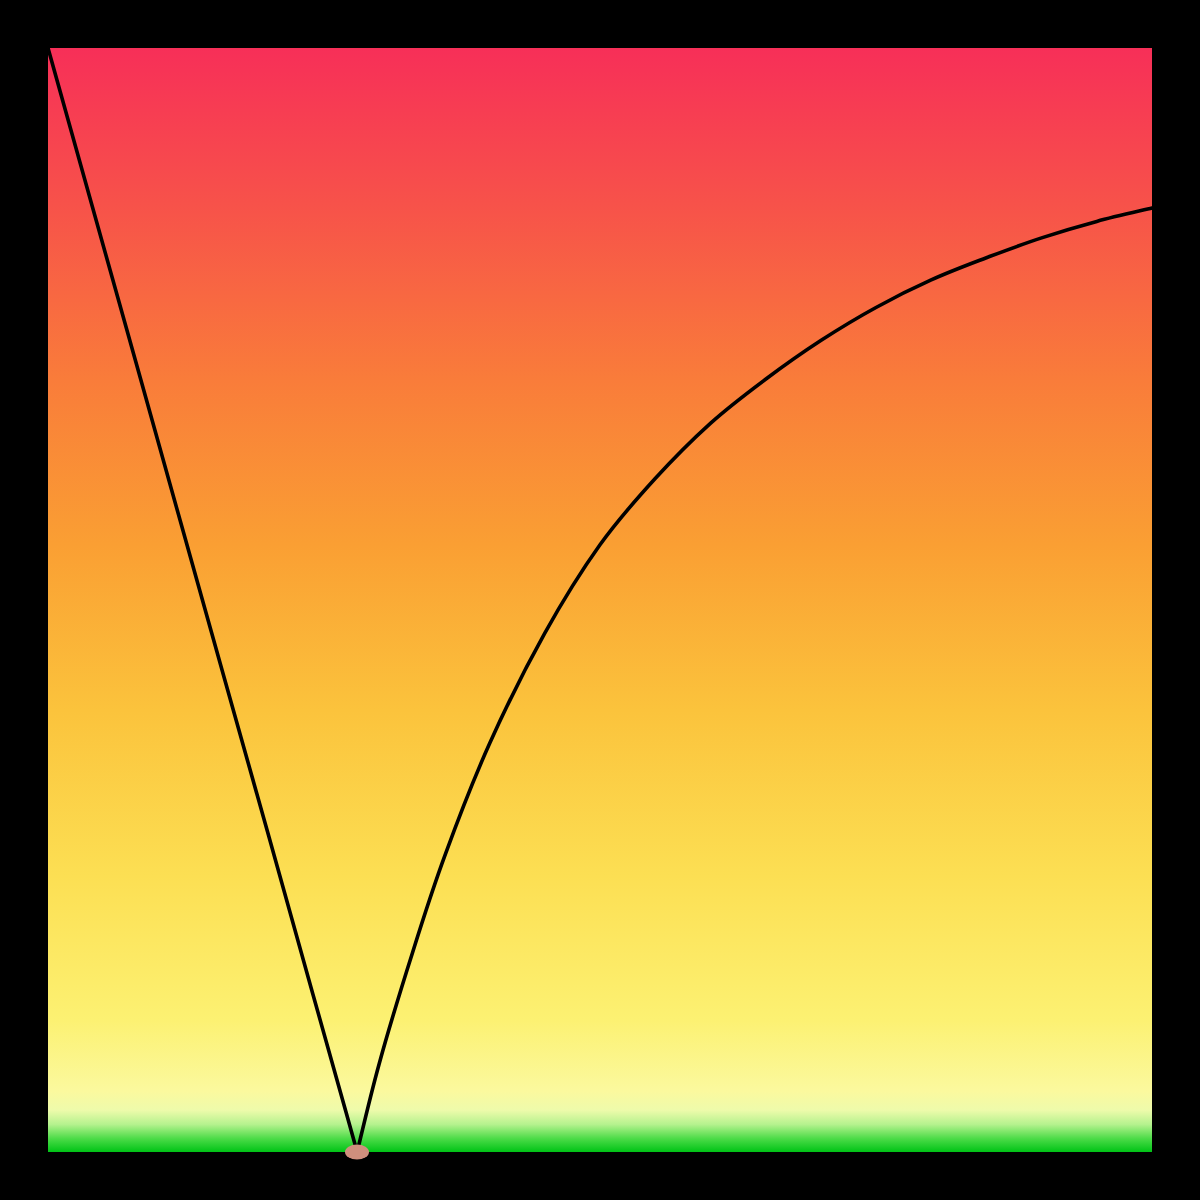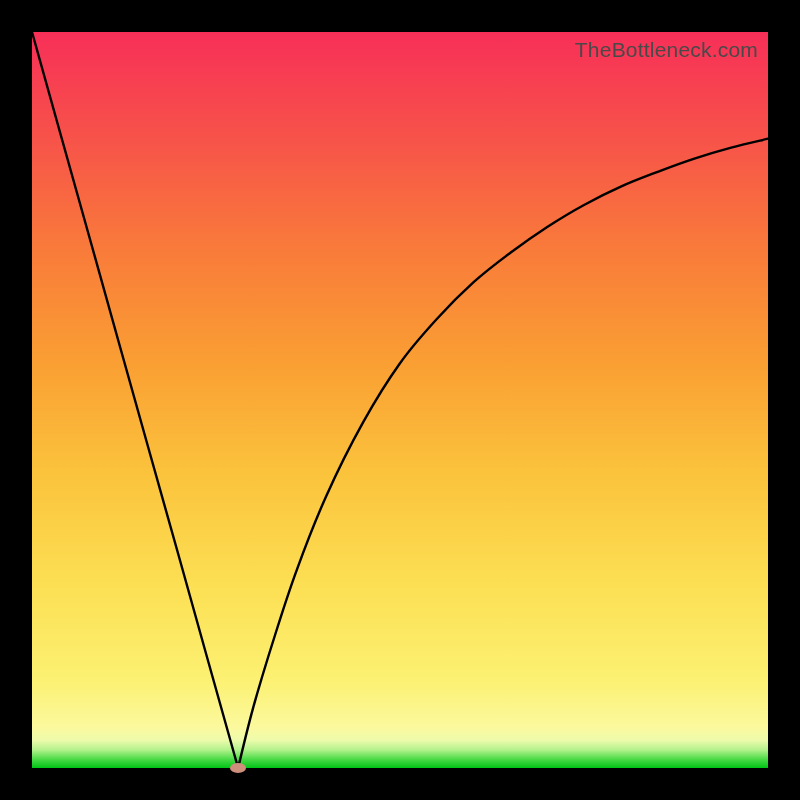--- a/index.html
+++ b/index.html
@@ -64,21 +64,20 @@
     background: #cf8f7d;
     border-radius: 50%;
   }
 </style>
 </head>
 <body>
 
 <div class="frame">
   <div class="plot">
 
-    <div class="watermark">TheBottleneck.com</div>
 
     <svg class="curve" viewBox="0 0 736 736" preserveAspectRatio="none">
       <path id="curvePath" d="M0.0 0.0 L29.4 105.2 L58.9 210.5 L88.3 315.7 L117.8 421.0 L147.2 525.5 L176.6 630.8 L198.7 709.5 L206.1 736.0 L206.1 736.0 C208.5 726.2 214.7 699.2 220.8 677.1 C226.9 655.0 235.5 626.8 242.9 603.5 C250.2 580.2 256.4 560.6 265.0 537.3 C273.5 514.0 283.4 488.2 294.4 463.7 C305.4 439.1 318.9 412.2 331.2 390.1 C343.5 368.0 355.7 348.4 368.0 331.2 C380.3 314.0 392.5 300.5 404.8 287.0 C417.1 273.5 429.3 261.3 441.6 250.2 C453.9 239.2 466.1 230.0 478.4 220.8 C490.7 211.6 502.9 203.0 515.2 195.0 C527.5 187.1 539.7 179.7 552.0 173.0 C564.3 166.2 576.5 160.1 588.8 154.6 C601.1 149.0 613.3 144.5 625.6 139.8 C637.9 135.2 650.1 130.6 662.4 126.6 C674.7 122.5 686.9 118.9 699.2 115.6 C711.5 112.2 729.9 108.2 736.0 106.7 " fill="none" stroke="#000" stroke-width="2.4" stroke-linecap="round" stroke-linejoin="round"></path>
     </svg>
 
     <div class="dot" id="minDot" style="left: 198.08px; top: 731px;"></div>
 
   </div>
 </div>
 

